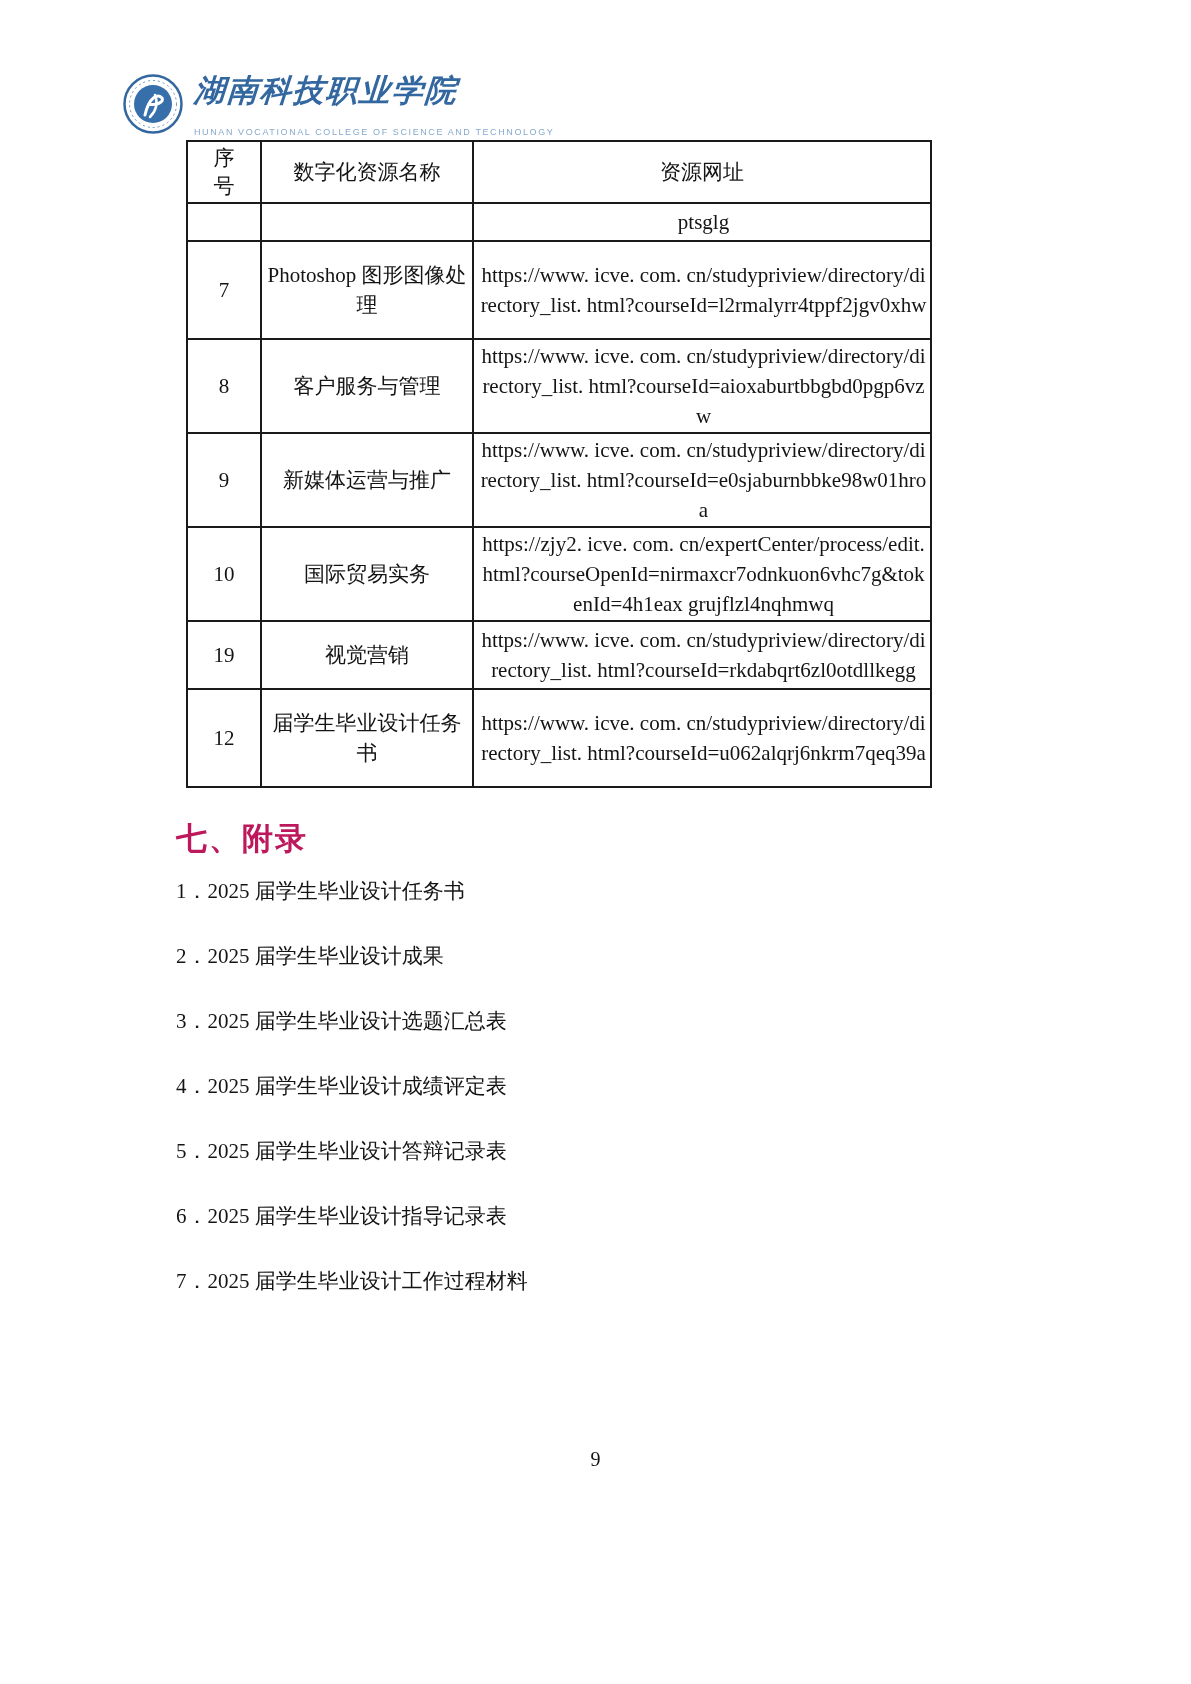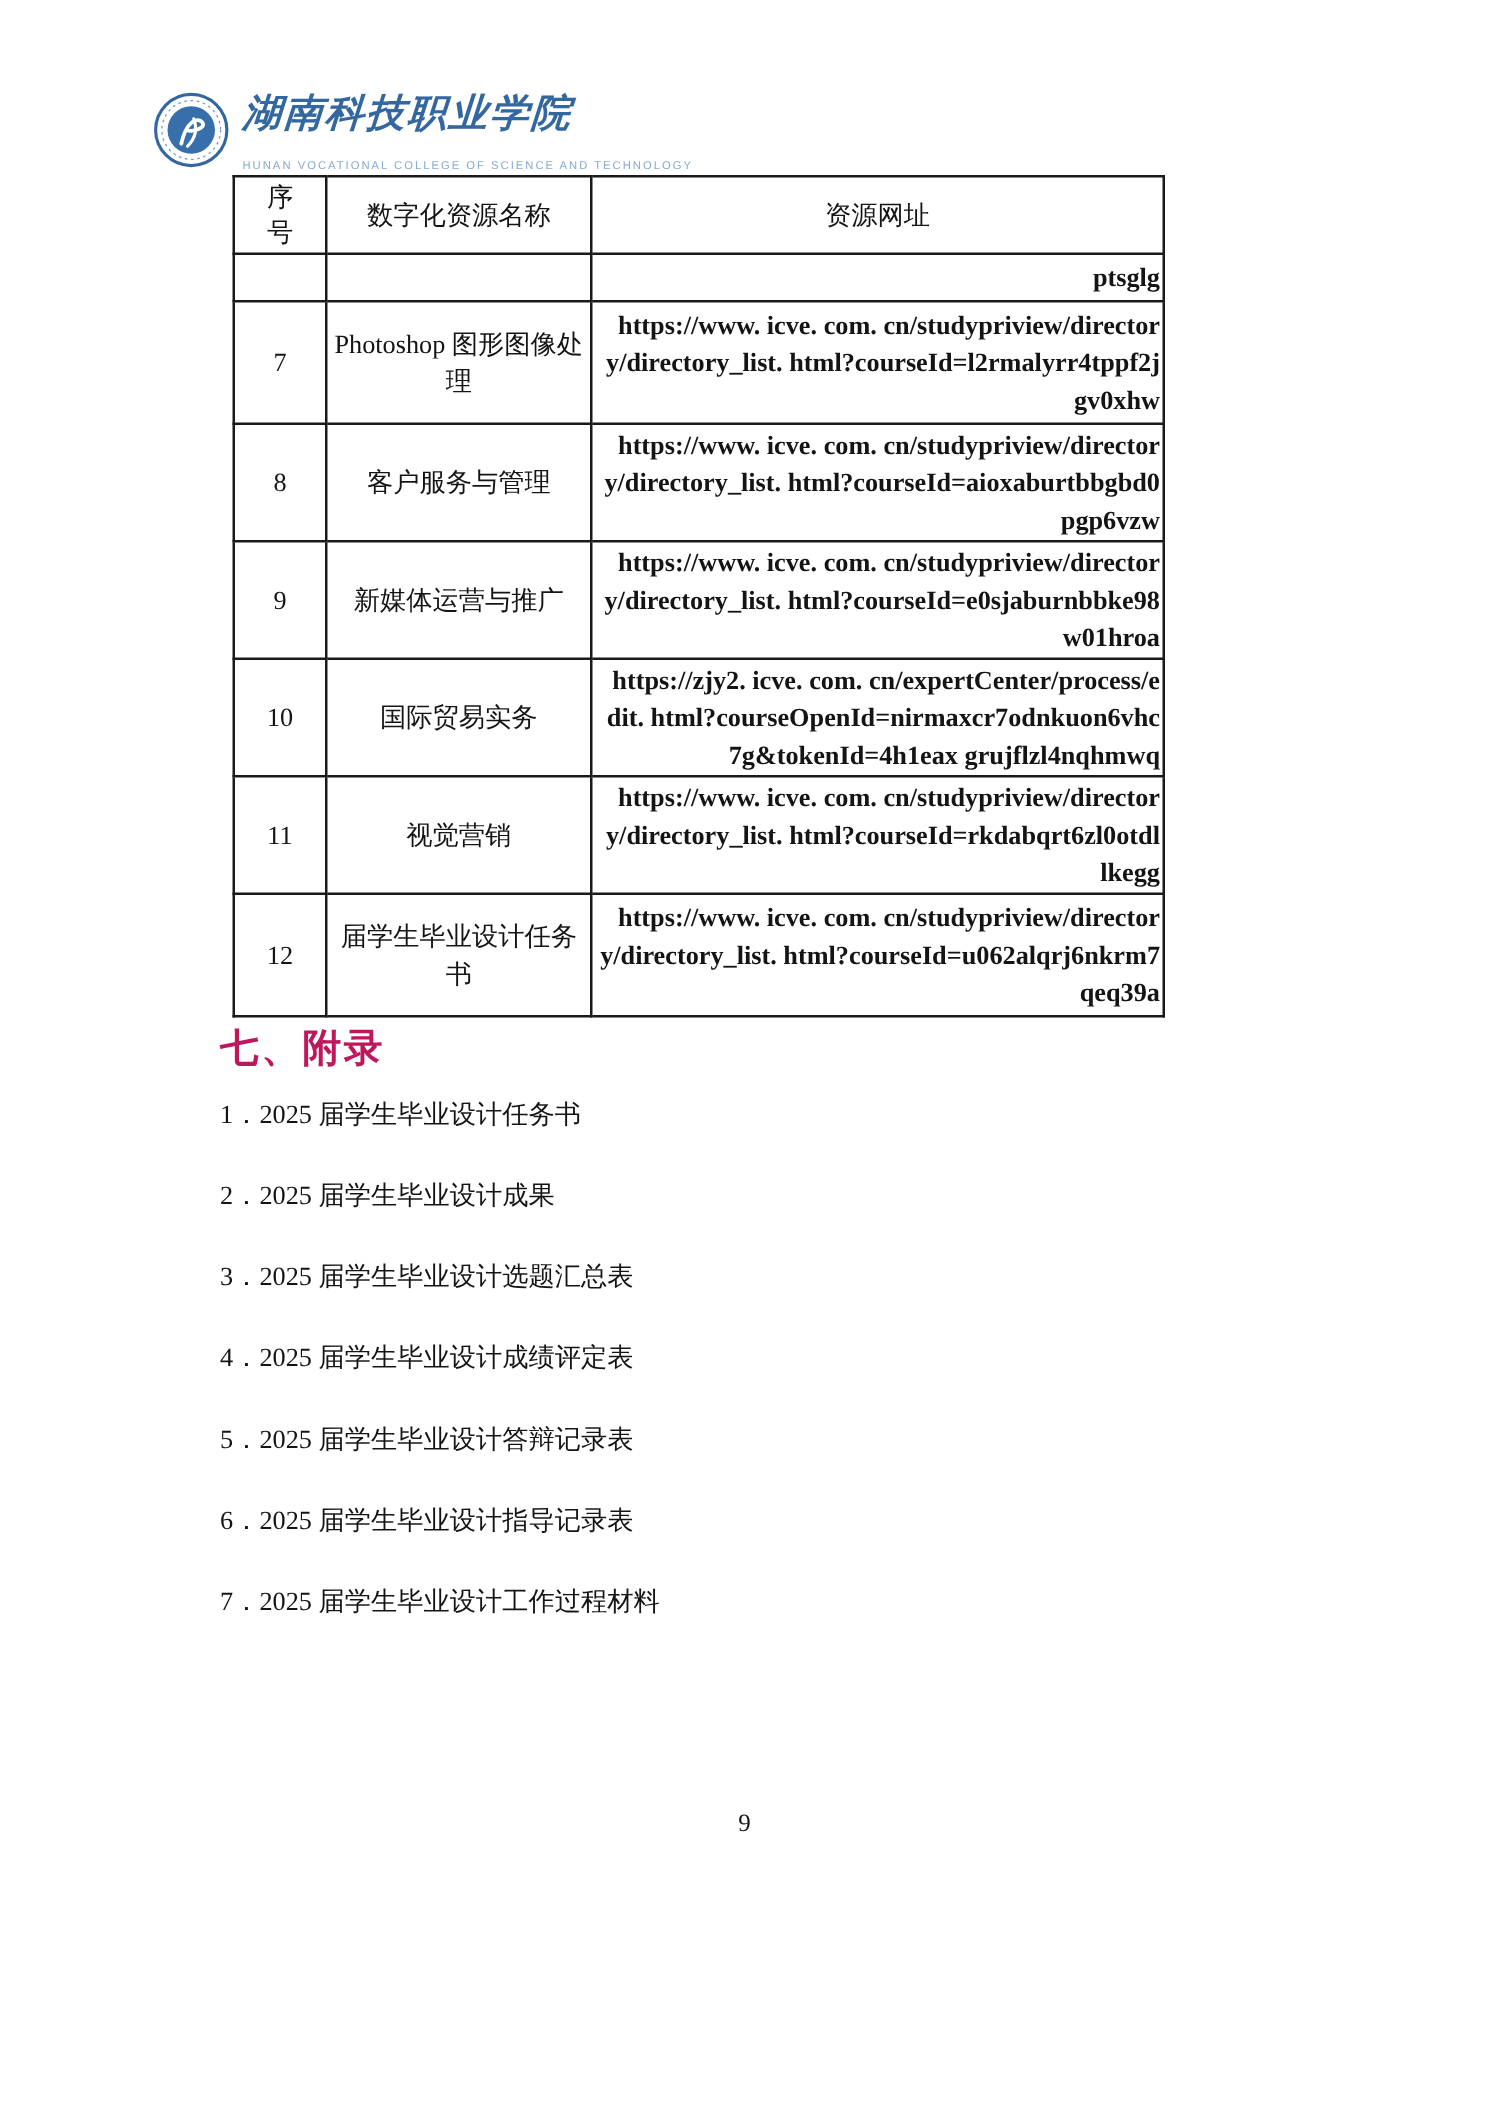--- a/index.html
+++ b/index.html
@@ -70,25 +70,24 @@
   .res-table td.cell-no {
     text-align: center;
     padding: 2px;
   }
   .res-table td.cell-name {
     text-align: center;
     padding: 18px 3px;
     line-height: 30px;
   }
   .res-table td.cell-url {
-    text-align: right;
+    text-align: center;
     padding: 1px 2px 1px 5px;
     line-height: 30px;
     word-break: break-all;
-    font-weight: bold;
   }
 
   
   .appendix-title {
     position: absolute;
     left: 176px;
     top: 818px;
     font-family: "Liberation Sans", sans-serif;
     font-weight: 700;
     font-size: 31px;
@@ -174,21 +173,21 @@
           <td class="cell-no">9</td>
           <td class="cell-name">新媒体运营与推广</td>
           <td class="cell-url">https://www. icve. com. cn/studypriview/directory/directory_list. html?courseId=e0sjaburnbbke98w01hroa</td>
         </tr>
         <tr>
           <td class="cell-no">10</td>
           <td class="cell-name">国际贸易实务</td>
           <td class="cell-url">https://zjy2. icve. com. cn/expertCenter/process/edit. html?courseOpenId=nirmaxcr7odnkuon6vhc7g&amp;tokenId=4h1eax grujflzl4nqhmwq</td>
         </tr>
         <tr>
-          <td class="cell-no">11</td>
+          <td class="cell-no">19</td>
           <td class="cell-name">视觉营销</td>
           <td class="cell-url">https://www. icve. com. cn/studypriview/directory/directory_list. html?courseId=rkdabqrt6zl0otdllkegg</td>
         </tr>
         <tr>
           <td class="cell-no">12</td>
           <td class="cell-name">届学生毕业设计任务书</td>
           <td class="cell-url">https://www. icve. com. cn/studypriview/directory/directory_list. html?courseId=u062alqrj6nkrm7qeq39a</td>
         </tr>
       </tbody>
   </table>

